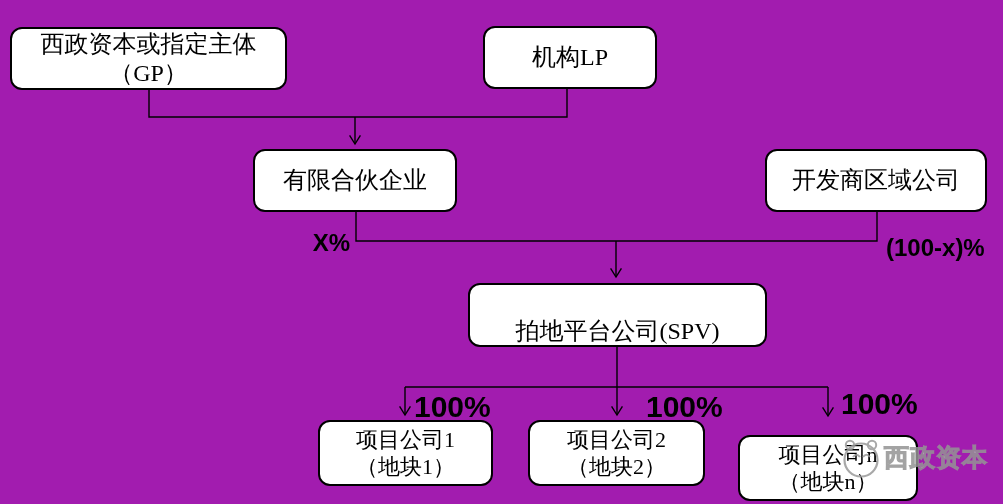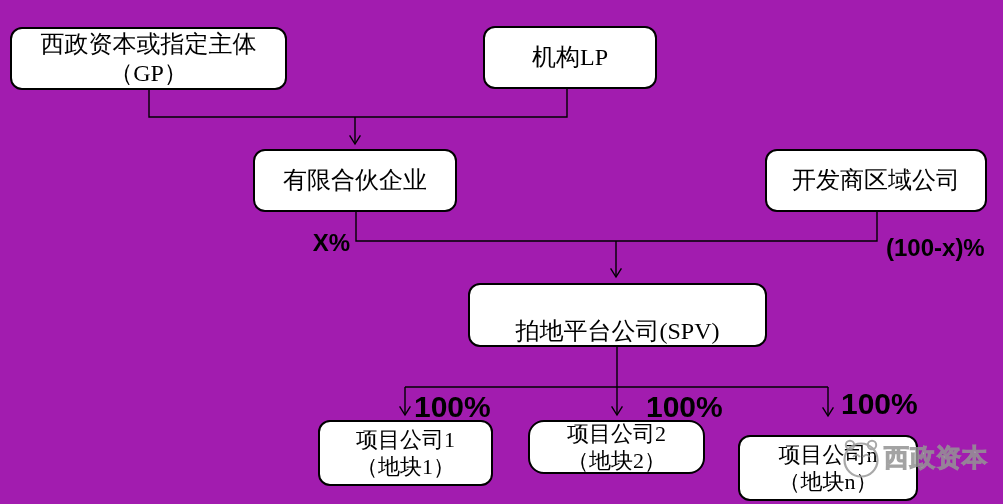--- a/index.html
+++ b/index.html
@@ -115,21 +115,21 @@
 
   <div class="node" style="left:468px; top:283px; width:299px; height:64px;justify-content:flex-end;">
     <span>拍地平台公司(SPV)</span>
   </div>
 
   <div class="node small" style="left:318px; top:420px; width:175px; height:66px;">
     <span>项目公司1</span>
     <span>（地块1）</span>
   </div>
 
-  <div class="node small" style="left:528px; top:420px; width:177px; height:54px;border-radius:16px;">
+  <div class="node small" style="left:528px; top:420px; width:177px; height:66px;">
     <span>项目公司2</span>
     <span>（地块2）</span>
   </div>
 
   <div class="node small" style="left:738px; top:435px; width:180px; height:66px;">
     <span>项目公司n</span>
     <span>（地块n）</span>
   </div>
 
   <div class="edge-label" style="left:292px; top:231px; width:58px; text-align:right; font-size:24px;">X%</div>

